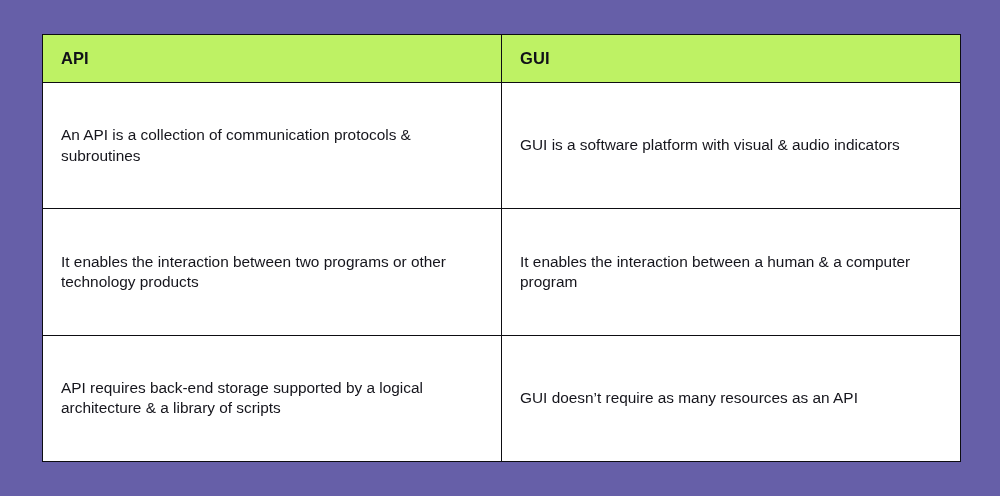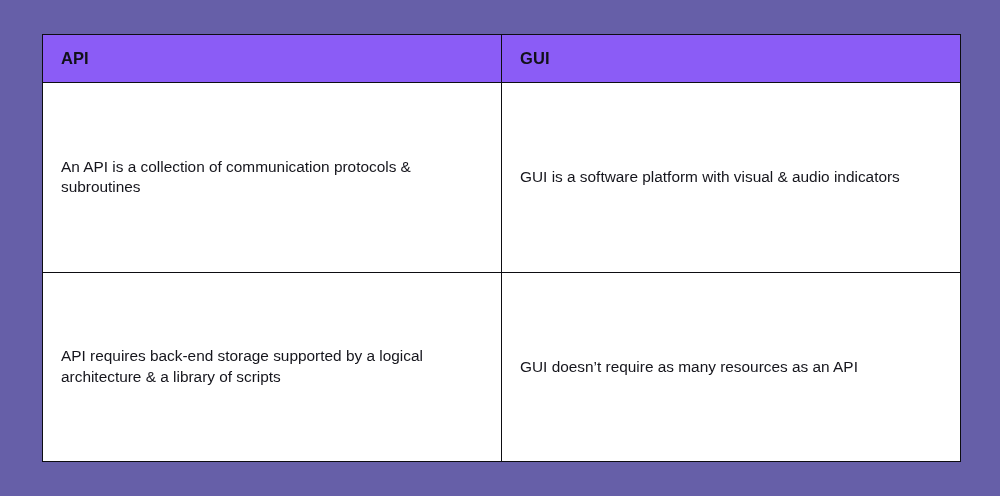--- a/index.html
+++ b/index.html
@@ -39,21 +39,21 @@
   table.cmp col.c2 { width: 459px; }
   table.cmp th,
   table.cmp td {
     border: 1.6px solid #0d0d12;
     text-align: left;
     vertical-align: middle;
     padding: 6px 18px 6px 18px;
     box-sizing: border-box;
   }
   table.cmp thead th {
-    background: #8b5cf6;
+    background: #bef264;
     height: 48px;
     font-size: 16.5px;
     font-weight: bold;
     color: #111118;
     letter-spacing: 0.1px;
     padding-top: 4px;
     padding-bottom: 4px;
   }
   table.cmp tbody td {
     background: #ffffff;
@@ -87,20 +87,28 @@
         <tr>
           <td>
               <span class="cell-text">An API is a collection of communication protocols &amp; subroutines</span>
             </td>
           <td>
               <span class="cell-text">GUI is a software platform with visual &amp; audio indicators</span>
             </td>
         </tr>
         <tr>
           <td>
+              <span class="cell-text">It enables the interaction between two programs or other technology products</span>
+            </td>
+          <td>
+              <span class="cell-text">It enables the interaction between a human &amp; a computer program</span>
+            </td>
+        </tr>
+        <tr>
+          <td>
               <span class="cell-text">API requires back-end storage supported by a logical architecture &amp; a library of scripts</span>
             </td>
           <td>
               <span class="cell-text">GUI doesn’t require as many resources as an API</span>
             </td>
         </tr>
       </tbody>
     </table>
   </div>
 </div>

